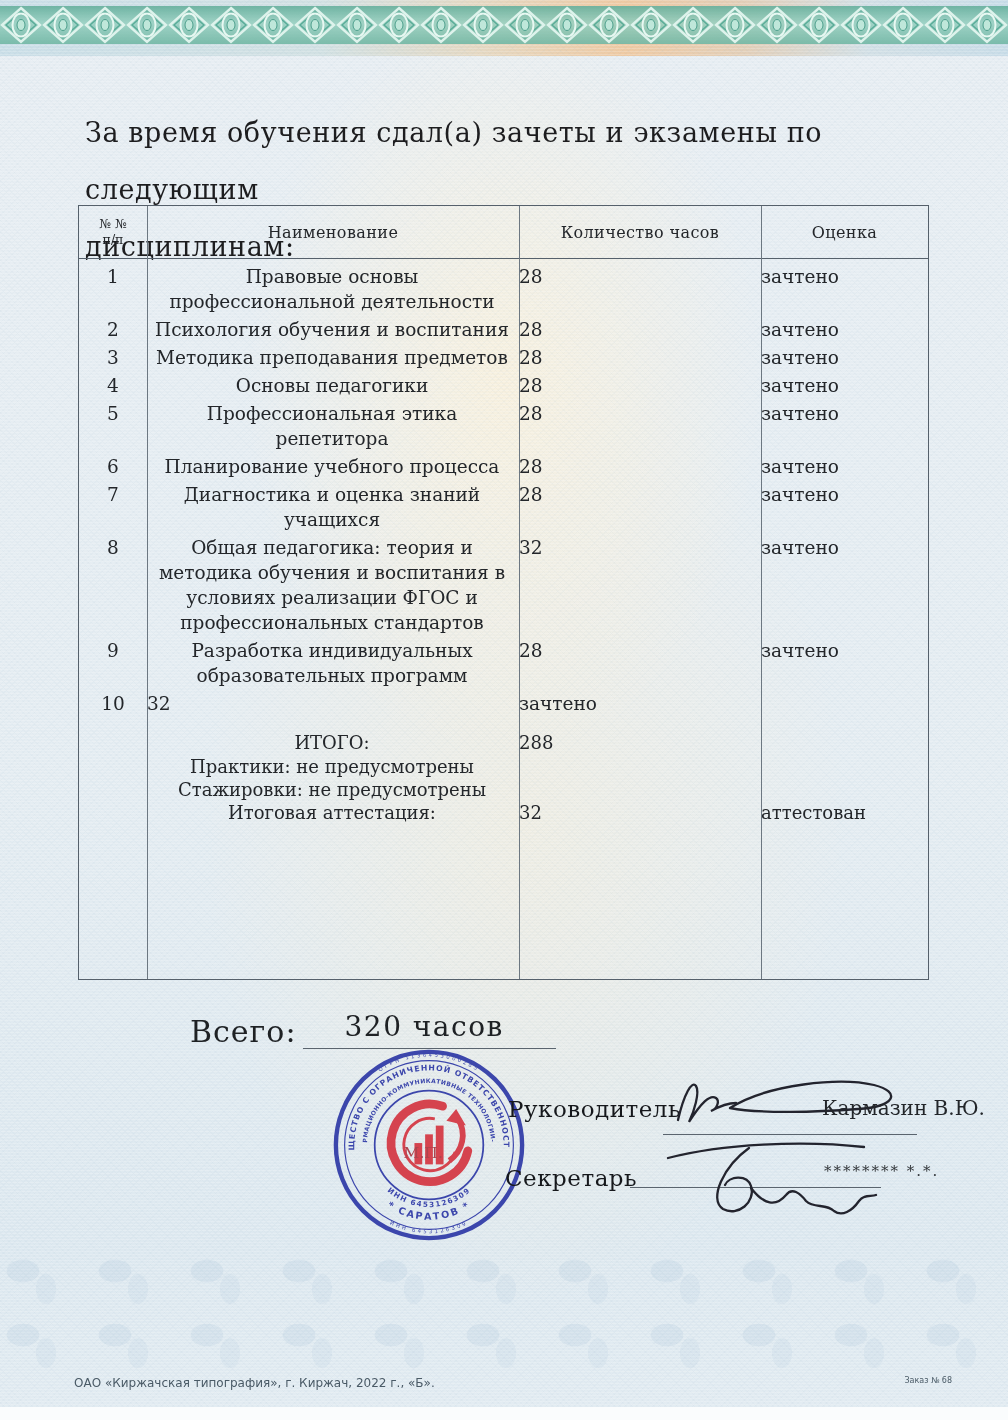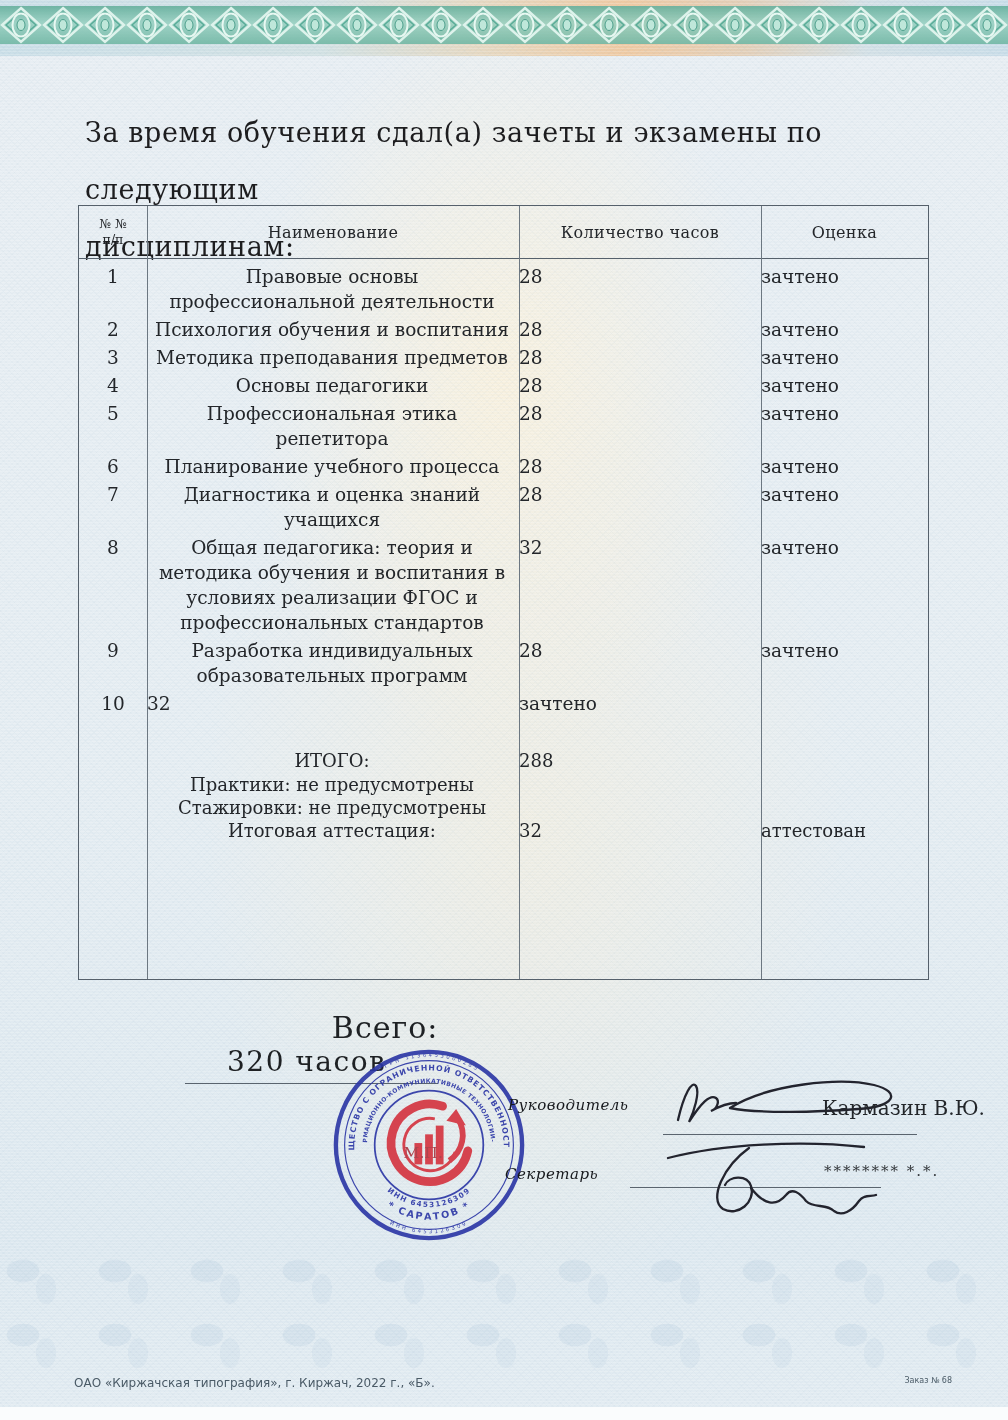--- a/index.html
+++ b/index.html
@@ -39,30 +39,30 @@
   .th{font-size:16px;letter-spacing:.4px;}
   .th-num{font-size:12.5px;line-height:1.25;letter-spacing:0;}
   .tbody{padding-top:6px;}
   .tr{display:grid;grid-template-columns:68px 372px 242px 167px;margin-bottom:3px;
     font-size:18.5px;line-height:1.35;}
   .td{align-self:start;}
   .c-num{text-align:center;}
   .c-name{padding:0 10px 0 8px;text-align:center;}
   .c-hours,.c-grade{text-align:left;}
   .tr.summary{font-size:18px;line-height:1.28;margin-bottom:0;}
-  .tr.summary-start{margin-top:33px;}
-
-  .total-row{position:absolute;left:179px;top:1010px;display:flex;align-items:flex-end;color:#1e2124;flex-direction:column;}
+  .tr.summary-start{margin-top:15px;}
+
+  .total-row{position:absolute;left:190px;top:1010px;display:flex;align-items:flex-end;color:#1e2124;}
   .total-label{font-size:30px;letter-spacing:1px;}
   .total-value-wrap{border-bottom:1px solid #5a646e;margin-left:6px;padding:0 52px 5px 42px;}
   .total-value{font-size:28px;letter-spacing:1.5px;margin-top:32px;}
 
   .stamp{position:absolute;left:332px;top:1048px;width:194px;height:194px;opacity:.9;z-index:2;}
 
-  .sig-label{position:absolute;font-style:italic;font-size:15px;color:#16181c;z-index:3;letter-spacing:.5px;text-align:right;}
+  .sig-label{position:absolute;font-size:23px;color:#16181c;z-index:3;letter-spacing:.5px;text-align:right;}
   .sig-label.head{left:508px;top:1096px;}
   .sig-label.secr{left:505px;top:1165px;}
   .sig-line{position:absolute;height:1px;background:#5a646e;z-index:1;}
   .sig-line.head{left:663px;top:1134px;width:254px;}
   .sig-line.secr{left:630px;top:1187px;width:251px;}
   .sig-svg{position:absolute;z-index:3;}
   .sig-svg.head{left:668px;top:1072px;}
   .sig-svg.secr{left:652px;top:1136px;}
   .sig-name{position:absolute;font-size:20px;color:#23262a;z-index:3;}
   .sig-name.head{left:822px;top:1096px;}

